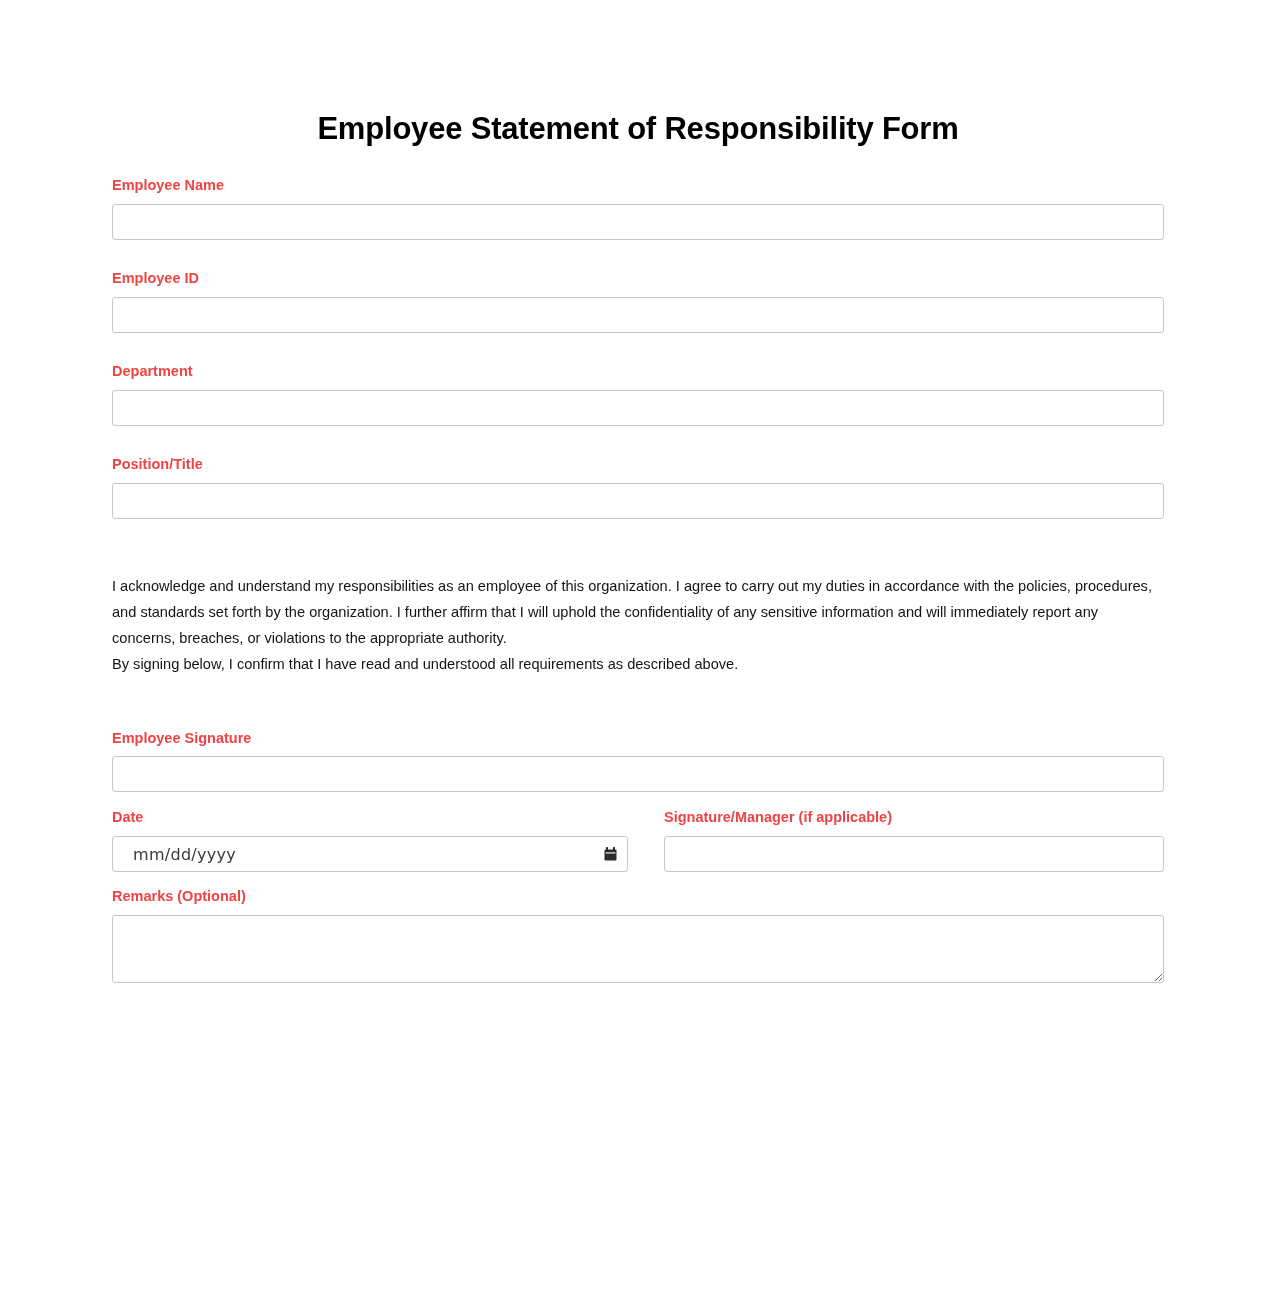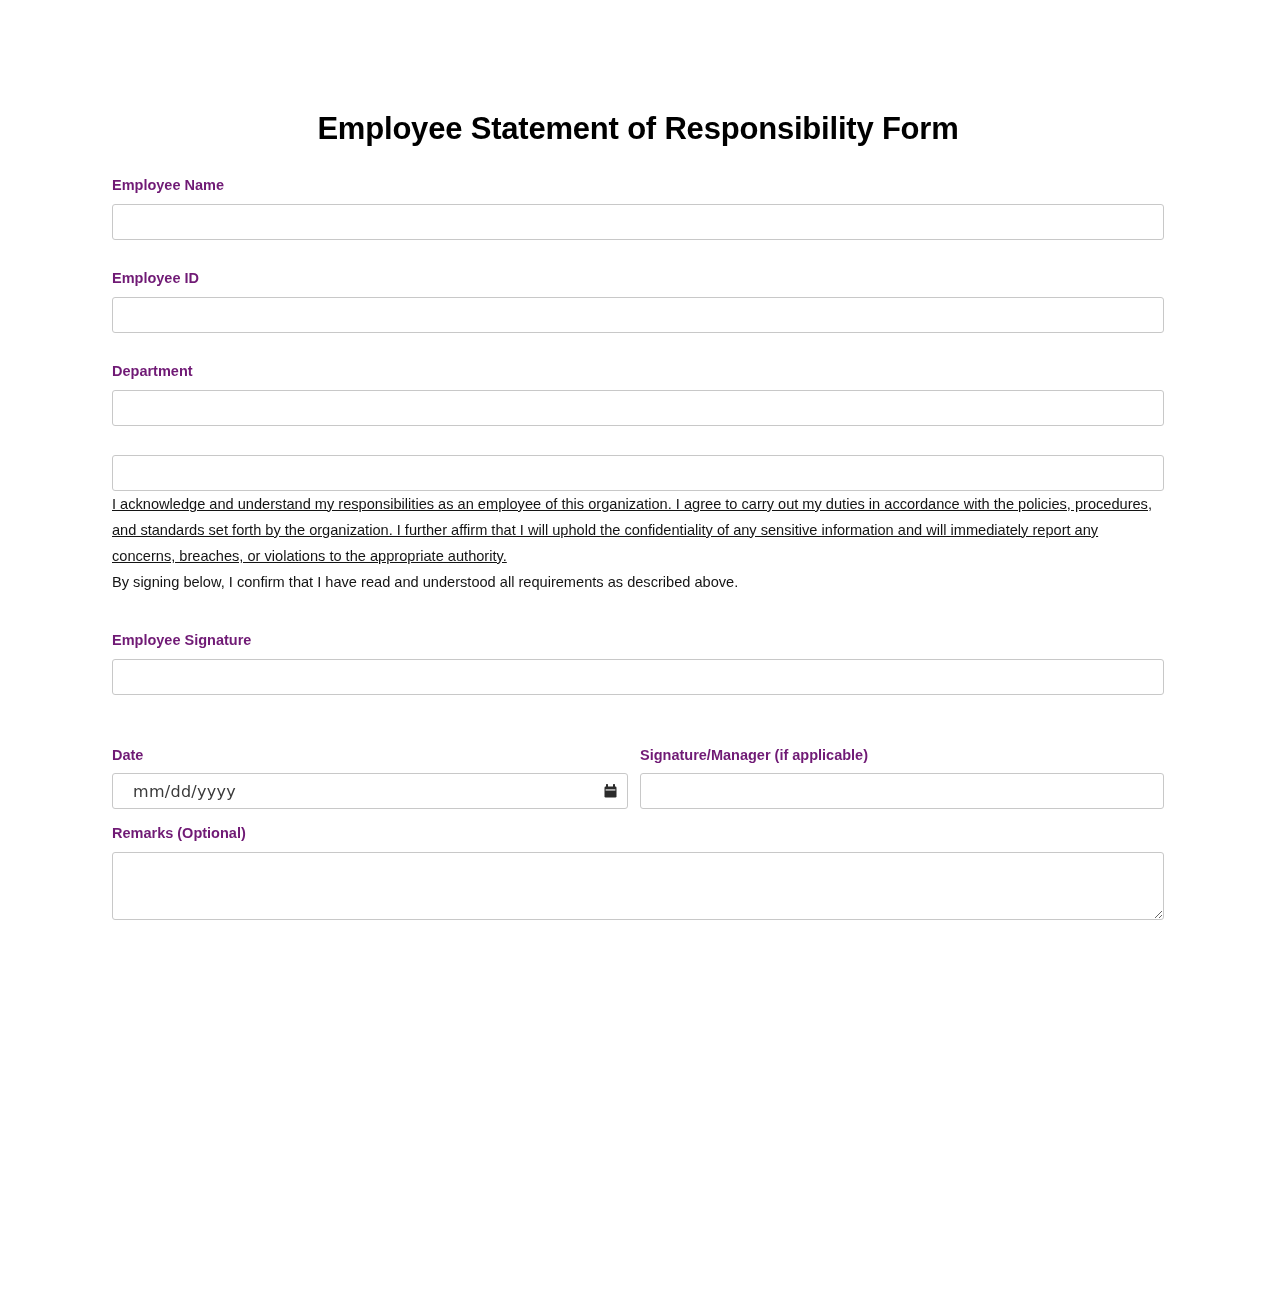--- a/index.html
+++ b/index.html
@@ -37,21 +37,21 @@
     padding-top: 110px;
     line-height: 1.2;
   }
   .field-block {
     margin-top: 29px;
   }
   .field-label {
     display: block;
     font-size: 14.5px;
     font-weight: bold;
-    color: #701a75;
+    color: #ef4444;
     line-height: 1.3;
     margin-bottom: 9px;
   }
   .text-input {
     display: block;
     box-sizing: border-box;
     width: 100%;
     height: 36px;
     padding: 6px 10px;
     font-family: "Liberation Sans", sans-serif;
@@ -64,31 +64,31 @@
   }
   .statement {
     margin: 0;
     padding-top: 0;
     font-size: 14.6px;
     line-height: 26px;
     color: #141414;
     text-align: left;
   }
   .statement-first {
-    text-decoration: underline;
+    margin-top: 54px;
   }
   .statement-second {
   }
   .signature-block {
-    margin-top: 36px;
+    margin-top: 52px;
   }
   .two-col {
-    margin-top: 51px;
+    margin-top: 16px;
     display: flex;
-    gap: 12px;
+    gap: 36px;
     justify-content: center;
   }
   .col-date {
     width: 516px;
     flex: 0 0 516px;
   }
   .col-supervisor {
     flex: 1 1 auto;
   }
   .date-wrap {
@@ -165,20 +165,21 @@
       <label class="field-label">Employee ID</label>
       <input class="text-input" type="text" placeholder="" style="">
     </div>
 
     <div class="field-block">
       <label class="field-label">Department</label>
       <input class="text-input" type="text" placeholder="" style="">
     </div>
 
     <div class="field-block">
+      <label class="field-label">Position/Title</label>
       <input class="text-input" type="text" placeholder="" style="">
     </div>
 
     <p class="statement statement-first">I acknowledge and understand my responsibilities as an employee of this organization. I agree to carry out my duties in accordance with the policies, procedures, and standards set forth by the organization. I further affirm that I will uphold the confidentiality of any sensitive information and will immediately report any concerns, breaches, or violations to the appropriate authority.</p>
 
     <p class="statement statement-second">By signing below, I confirm that I have read and understood all requirements as described above.</p>
 
     <div class="signature-block">
       <label class="field-label">Employee Signature</label>
       <input class="text-input" type="text" placeholder="" style="">

